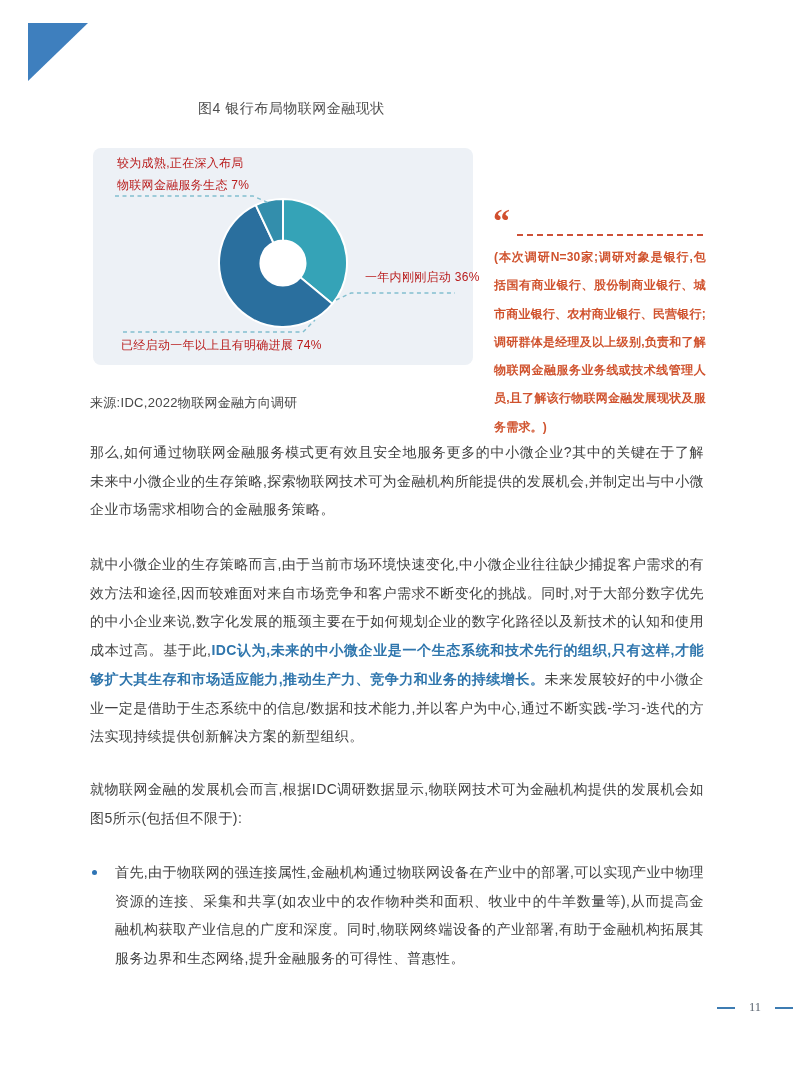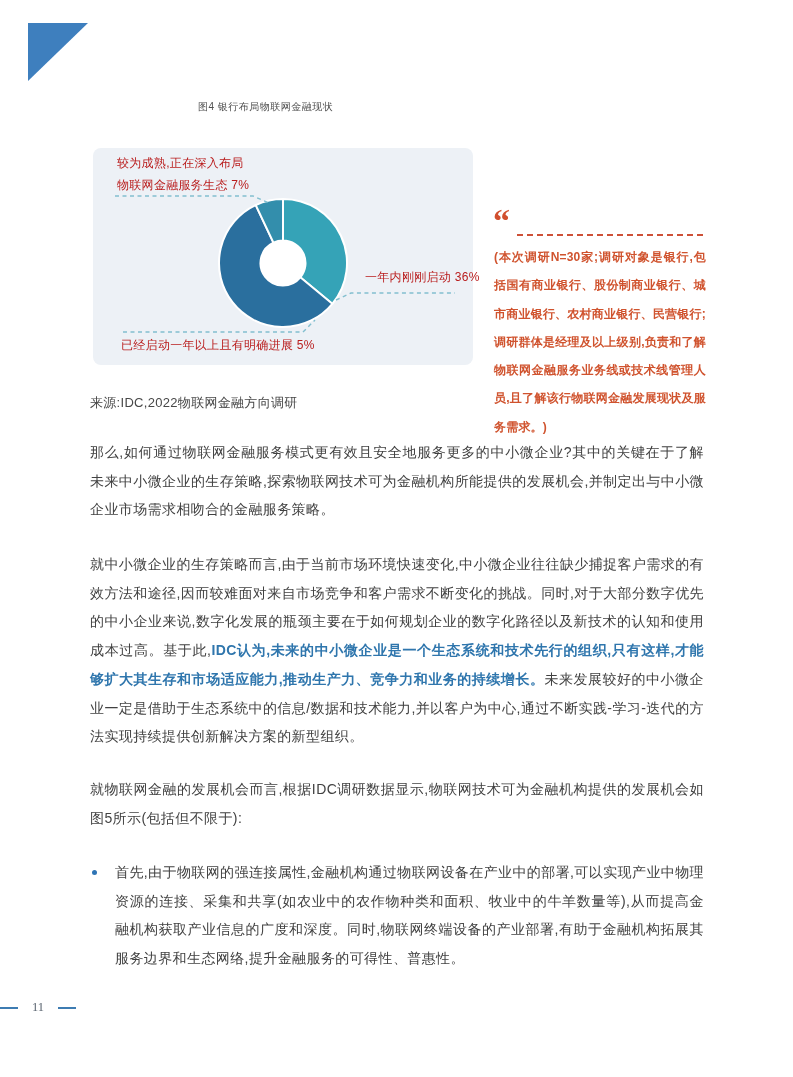--- a/index.html
+++ b/index.html
@@ -2,21 +2,21 @@
 <html><head>
 <meta charset="utf-8">
 <style>
   html,body{margin:0;padding:0;background:#fff;}
   .page{position:relative;width:793px;height:1077px;background:#ffffff;overflow:hidden;
         font-family:"Liberation Sans",sans-serif;}
   
   .corner-tri{position:absolute;left:28px;top:23px;width:60px;height:58px;background:#3e7fbe;
               clip-path:polygon(0 0,100% 0,0 100%);}
   
-  .fig-title{position:absolute;left:198px;top:100px;font-size:10px;color:#4f4f4f;letter-spacing:.5px;}
+  .fig-title{position:absolute;left:198px;top:100px;font-size:14px;color:#4f4f4f;letter-spacing:.5px;}
   
   .chart-panel{position:absolute;left:93px;top:148px;width:380px;height:217px;background:#edf1f6;border-radius:8px;}
   .chart-panel svg{position:absolute;left:0;top:0;}
   .callout{position:absolute;font-size:12px;color:#b91c1c;letter-spacing:.3px;white-space:nowrap;}
   .cl-small1{left:24px;top:7px;}
   .cl-small2{left:24px;top:29px;}
   .cl-right{left:272px;top:121px;}
   .cl-bottom{left:28px;top:189px;}
   
   .quote-mark{position:absolute;left:493px;top:204px;font-family:"Liberation Serif",serif;
@@ -30,21 +30,21 @@
         text-align:justify;letter-spacing:.4px;margin:0;}
   .p1{top:438px;}
   .p2{top:550px;}
   .p3{top:775px;}
   .blue-bold{color:#2f76ad;font-weight:bold;}
   
   .bullet-row{position:absolute;left:90px;top:858px;width:614px;display:flex;align-items:flex-start;}
   .bullet-dot{flex:none;width:5px;height:5px;border-radius:50%;background:#2e74b5;margin:12px 18px 0 2px;}
   .bullet-text{flex:1;font-size:14px;line-height:28.7px;color:#414141;text-align:justify;letter-spacing:.4px;margin:0;}
   
-  .footer{position:absolute;left:0;right:0;top:1000px;display:flex;justify-content:flex-start;align-items:center;gap:14px;}
+  .footer{position:absolute;left:0;right:0;top:1000px;display:flex;justify-content:flex-end;align-items:center;gap:14px;}
   .f-dash{width:18px;height:2px;background:#3e7cb2;}
   .f-num{font-family:"Liberation Serif",serif;font-size:12.5px;color:#5a6470;}
 </style>
 </head>
 <body>
 
 <div class="page">
 
   <div class="corner-tri"></div>
 
@@ -58,21 +58,21 @@
           <path d="M 239.31 155.80 A 64 64 0 1 1 162.75 57.09 L 180.42 94.64 A 22.5 22.5 0 1 0 207.34 129.34 Z" fill="#2a6f9e" stroke="#ffffff" stroke-width="2"></path>
           <path d="M 162.75 57.09 A 64 64 0 0 1 190.00 51.00 L 190.00 92.50 A 22.5 22.5 0 0 0 180.42 94.64 Z" fill="#338eac" stroke="#ffffff" stroke-width="2"></path>
         </g>
       <polyline points="22,48 160,48 176,55" fill="none" stroke="#82bfcf" stroke-width="1.4" stroke-dasharray="4 3.5"></polyline>
       <polyline points="243,152 258,145 362,145" fill="none" stroke="#82bfcf" stroke-width="1.4" stroke-dasharray="4 3.5"></polyline>
       <polyline points="30,184 210,184 222,172" fill="none" stroke="#82bfcf" stroke-width="1.4" stroke-dasharray="4 3.5"></polyline>
     </svg>
     <div class="callout cl-small1">较为成熟,正在深入布局</div>
     <div class="callout cl-small2">物联网金融服务生态 7%</div>
     <div class="callout cl-right">一年内刚刚启动 36%</div>
-    <div class="callout cl-bottom">已经启动一年以上且有明确进展 5%</div>
+    <div class="callout cl-bottom">已经启动一年以上且有明确进展 74%</div>
   </div>
 
   <div class="quote-mark">“</div>
   <div class="quote-dash"></div>
   <div class="quote-text">(本次调研N=30家;调研对象是银行,包括国有商业银行、股份制商业银行、城市商业银行、农村商业银行、民营银行;调研群体是经理及以上级别,负责和了解物联网金融服务业务线或技术线管理人员,且了解该行物联网金融发展现状及服务需求。)</div>
 
   <div class="source">来源:IDC,2022物联网金融方向调研</div>
 
   <p class="body p2"><span>就中小微企业的生存策略而言,由于当前市场环境快速变化,中小微企业往往缺少捕捉客户需求的有效方法和途径,因而较难面对来自市场竞争和客户需求不断变化的挑战。同时,对于大部分数字优先的中小企业来说,数字化发展的瓶颈主要在于如何规划企业的数字化路径以及新技术的认知和使用成本过高。基于此,</span><span class="blue-bold">IDC认为,未来的中小微企业是一个生态系统和技术先行的组织,只有这样,才能够扩大其生存和市场适应能力,推动生产力、竞争力和业务的持续增长。</span><span>未来发展较好的中小微企业一定是借助于生态系统中的信息/数据和技术能力,并以客户为中心,通过不断实践-学习-迭代的方法实现持续提供创新解决方案的新型组织。</span></p>
 

